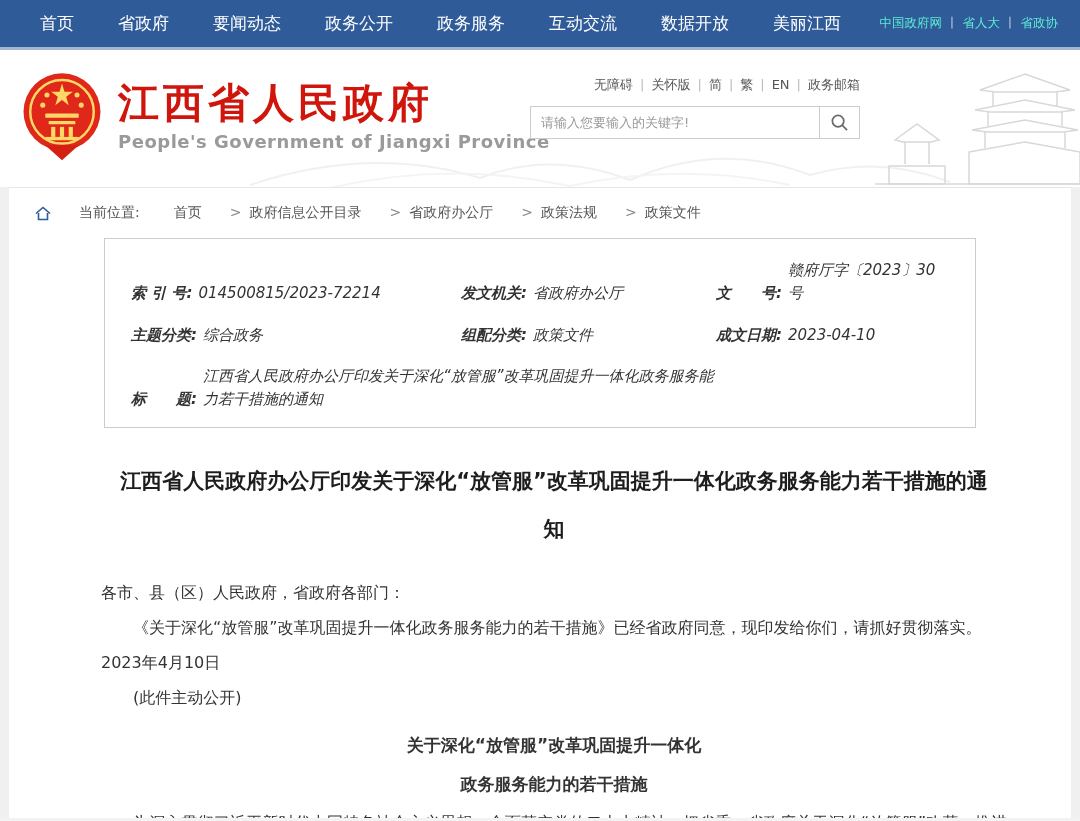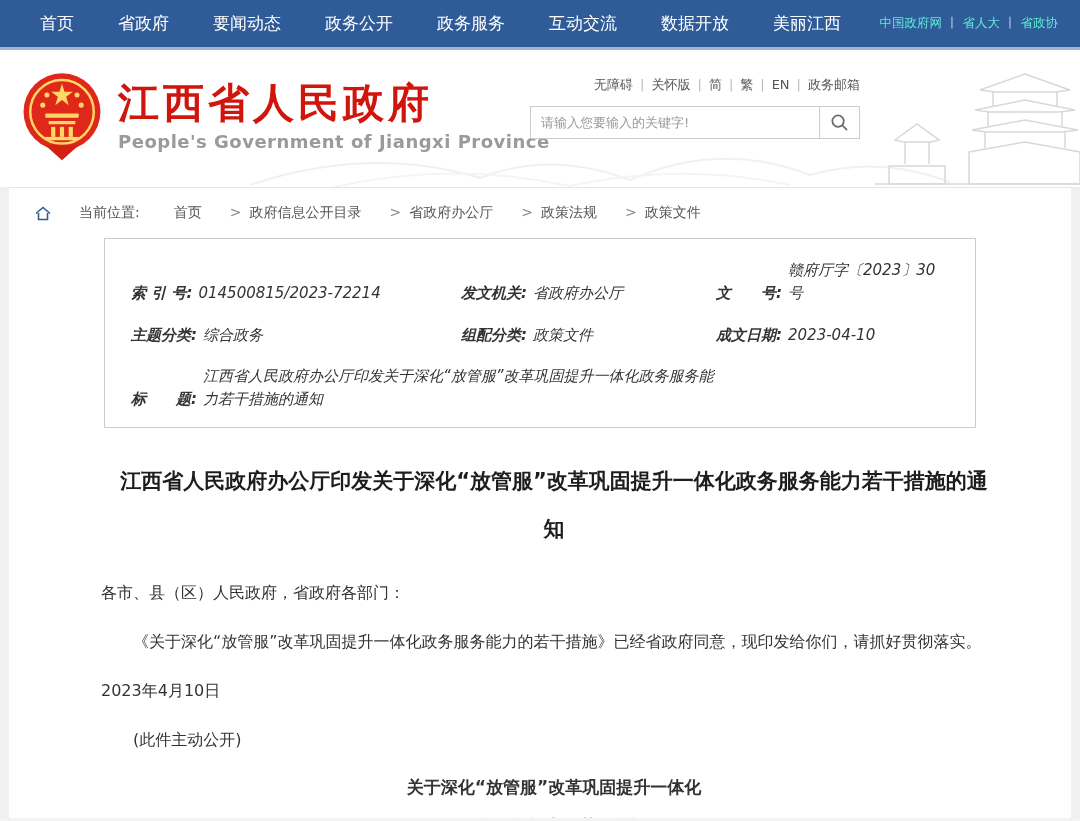--- a/index.html
+++ b/index.html
@@ -45,21 +45,21 @@
 
   .meta-box { margin:0 95px 0 95px; border:1px solid #ccc; padding:20px 26px 16px 26px;
     display:grid; grid-template-columns:330px 255px 1fr; row-gap:18px; font-size:15px; color:#333; }
   .meta-cell { display:flex; align-items:flex-end; line-height:1.55;font-style:italic; }
   .meta-label { font-weight:bold; white-space:nowrap; margin-right:6px; }
   .meta-title-cell { grid-column:1 / 3; }
 
   .article { padding:0 64px 0 92px; color:#333; }
   .doc-title { font-size:21px; font-weight:bold; text-align:center; color:#1d1d1d;
     line-height:2.25; margin:30px 10px 22px; }
-  .article p { font-size:16px; line-height:2.2; text-align:justify;margin-top:14px; }
+  .article p { font-size:16px; line-height:2.2; text-align:justify; }
   .indent { text-indent:2em; }
   .date-line { text-align:right; }
   .sub-title { text-align:center; font-weight:bold; font-size:17px; line-height:2.35; }
   .sub-title.first { margin-top:10px; }
 </style>
 </head>
 <body>
 
 <div class="topnav">
   <div class="topnav-left">

